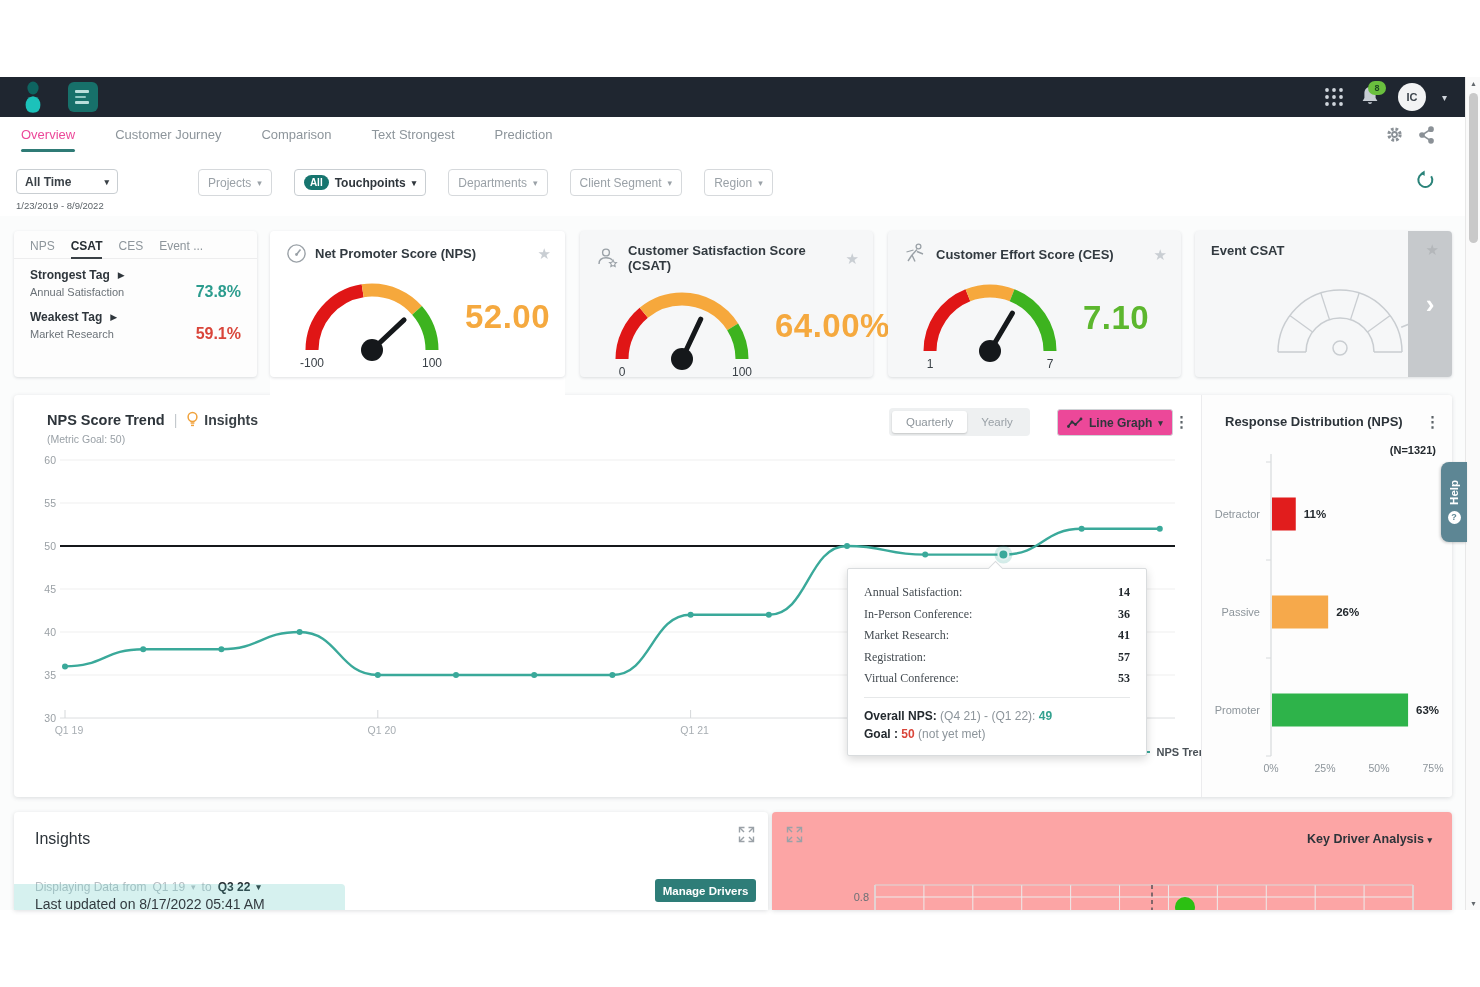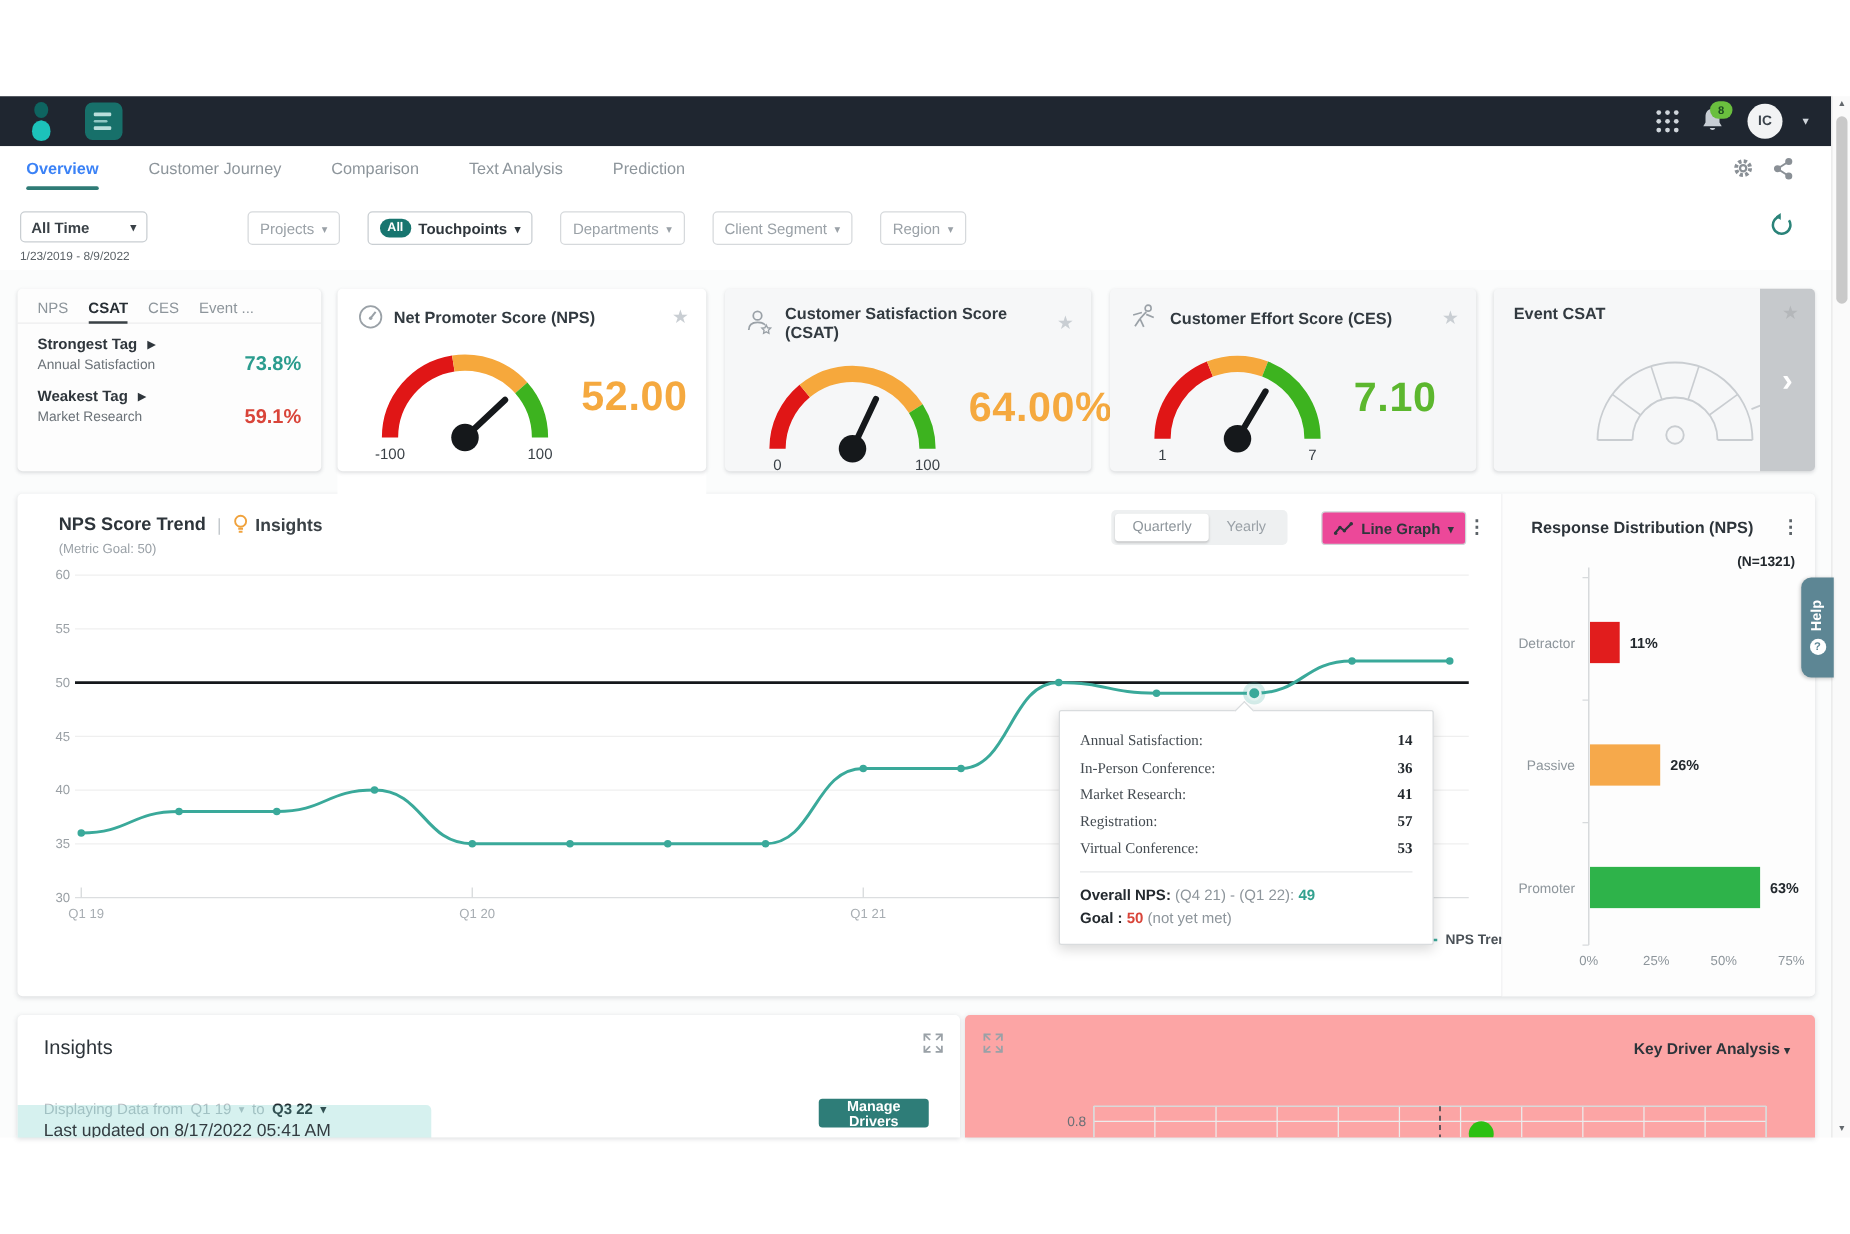--- a/index.html
+++ b/index.html
@@ -13,21 +13,21 @@
   .menu-tile i:nth-child(1){width:14px}.menu-tile i:nth-child(2){width:11px;background:#8fc7c3}.menu-tile i:nth-child(3){width:14px}
   .topbar-right{position:absolute;right:18px;top:0;height:40px;display:flex;align-items:center;gap:16px;}
   .avatar{width:28px;height:28px;border-radius:50%;background:#f2f3f4;color:#3c444c;font-size:11px;font-weight:bold;display:flex;align-items:center;justify-content:center;}
   .tb-caret{color:#cfd4da;font-size:10px;}
   .bell-wrap{position:relative;width:22px;height:24px;}
   .bell-badge{position:absolute;right:-4px;top:-4px;min-width:14px;height:14px;border-radius:8px;background:#6abf3e;color:#1d4a21;font-size:9px;font-weight:bold;display:flex;align-items:center;justify-content:center;padding:0 2px;}
   
   .tabbar{position:absolute;left:0;top:117px;width:1465px;height:35px;background:#fff;display:flex;align-items:center;}
   .tabs{display:flex;gap:40px;padding-left:21px;height:100%;align-items:center;}
   .tab{font-size:13px;color:#8d959b;cursor:pointer;position:relative;height:100%;display:flex;align-items:center;}
-  .tab.active{color:#3b82f6;font-weight:bold;text-align:center;}
+  .tab.active{color:#ec4899;font-weight:normal;text-align:center;}
   .tab.active::after{content:"";position:absolute;left:0;right:0;bottom:0;height:3px;background:#2f7b76;border-radius:2px;}
   .tab-actions{position:absolute;right:30px;top:0;height:35px;display:flex;align-items:center;gap:14px;}
   
   .filterbar{position:absolute;left:0;top:160px;width:1465px;height:56px;background:#fff;border-bottom:1px solid #e7e9ea;}
   .time-filter{position:absolute;left:16px;top:9px;width:102px;height:25px;border:1px solid #c9ced2;border-radius:4px;display:flex;align-items:center;padding:0 8px;box-sizing:border-box;font-size:12px;font-weight:bold;color:#3a4147;cursor:pointer;}
   .time-filter .caret{margin-left:auto;font-size:9px;color:#3a4147;}
   .date-range{position:absolute;left:16px;top:40px;font-size:9.5px;color:#5c6368;}
   .filter-dds{position:absolute;left:150px;top:9px;display:flex;gap:22px;padding-left:48px;}
   .fdd{height:25px;border:1px solid #d6d9dc;border-radius:4px;background:#fff;display:flex;align-items:center;gap:6px;padding:0 9px;font-size:12px;color:#9aa1a7;cursor:pointer;white-space:nowrap;}
   .fdd.dark{color:#2f363c;font-weight:bold;border-color:#c9ced2;}
@@ -93,21 +93,21 @@
   .dist-n{position:absolute;right:16px;top:49px;font-size:11px;font-weight:bold;color:#23292e;}
   
   .insights-panel{position:absolute;left:14px;top:812px;width:754px;height:98px;background:#fff;border-radius:4px 4px 0 0;box-shadow:0 1px 4px rgba(70,80,90,.18);overflow:hidden;}
   .insights-title{position:absolute;left:21px;top:18px;font-size:16px;color:#2d343a;}
   .expand-ic{position:absolute;cursor:pointer;}
   .ghost-row{position:absolute;left:21px;top:68px;font-size:12px;color:#b9bfc4;display:flex;gap:6px;align-items:center;}
   .ghost-row .dark{color:#23292e;font-weight:bold;cursor:pointer;}
   .ghost-row .caret{font-size:9px;}
   .updated-overlay{position:absolute;left:0;top:72px;width:331px;height:40px;background:rgba(92,199,190,.25);border-radius:0 4px 0 0;}
   .updated-overlay span{position:absolute;left:21px;top:12px;font-size:14px;color:#333b40;}
-  .manage-btn{position:absolute;left:641px;top:67px;width:88px;height:23px;background:#2e7d78;border:none;border-radius:3px;color:#fff;font-size:11.5px;font-weight:bold;cursor:pointer;font-family:"Liberation Sans",sans-serif;}
+  .manage-btn{position:absolute;left:641px;top:67px;width:101px;height:23px;background:#2e7d78;border:none;border-radius:3px;color:#fff;font-size:11.5px;font-weight:bold;cursor:pointer;font-family:"Liberation Sans",sans-serif;}
   .driver-panel{position:absolute;left:772px;top:812px;width:680px;height:98px;background:#fca5a5;border-radius:4px 4px 0 0;box-shadow:0 1px 4px rgba(70,80,90,.18);overflow:hidden;}
   .driver-title{position:absolute;right:20px;top:20px;font-size:12.5px;font-weight:bold;color:#2d343a;cursor:pointer;}
   .driver-title .caret{font-size:9px;}
   
   .help-tab{position:absolute;left:1441px;top:462px;width:26px;height:80px;background:#5d8694;border-radius:8px 0 0 8px;z-index:10;display:flex;flex-direction:column;align-items:center;justify-content:center;gap:6px;cursor:pointer;box-shadow:-1px 1px 3px rgba(0,0,0,.2);}
   .help-tab .vtext{writing-mode:vertical-rl;transform:rotate(180deg);color:#fff;font-size:11.5px;font-weight:bold;}
   .help-q{width:13px;height:13px;border-radius:50%;background:#fff;color:#5d8694;font-size:9px;font-weight:bold;display:flex;align-items:center;justify-content:center;}
   
   .scrollbar{position:absolute;left:1465px;top:77px;width:15px;height:833px;background:#fafafa;border-left:1px solid #e8e8e8;box-sizing:border-box;}
   .sb-arrow{position:absolute;left:0;width:15px;text-align:center;font-size:7px;color:#63686d;cursor:pointer;}
@@ -155,21 +155,21 @@
       <div class="avatar" style="cursor:pointer">IC</div>
       <span class="tb-caret" style="cursor:pointer">▾</span>
     </div>
   </div>
 
   <div class="tabbar">
     <div class="tabs" id="nav-tabs">
         <div class="tab active">Overview</div>
         <div class="tab">Customer Journey</div>
         <div class="tab">Comparison</div>
-        <div class="tab">Text Analysis</div>
+        <div class="tab">Text Strongest</div>
         <div class="tab">Prediction</div>
       </div>
     <div class="tab-actions">
       <svg width="19" height="19" viewBox="0 0 19 19" style="cursor:pointer">
         <circle cx="9.5" cy="9.5" r="5.6" fill="none" stroke="#8a9096" stroke-width="3.1" stroke-dasharray="2.6 1.85"></circle>
         <circle cx="9.5" cy="9.5" r="2.5" fill="none" stroke="#8a9096" stroke-width="1.8"></circle>
       </svg>
       <svg width="17" height="18" viewBox="0 0 17 18" style="cursor:pointer">
         <g stroke="#8a9096" stroke-width="1.5" fill="#8a9096">
           <line x1="4" y1="9" x2="13" y2="3.2"></line>

